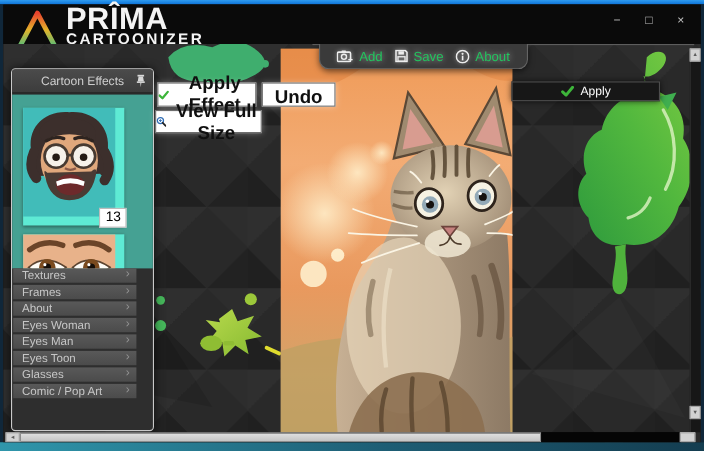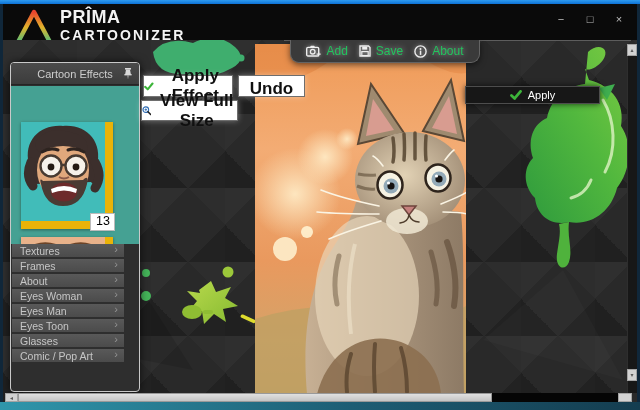--- a/index.html
+++ b/index.html
@@ -8,21 +8,21 @@
   
   .frame-top{position:absolute;left:0;top:0;width:640px;height:4px;background:linear-gradient(#2f9bf0,#0d72d6);}
   .frame-left{position:absolute;left:0;top:4px;width:3px;height:398px;background:#10273a;}
   .frame-right{position:absolute;right:0;top:4px;width:3px;height:398px;background:#10273a;}
   .frame-bottom{position:absolute;left:0;bottom:0;width:640px;height:8px;background:linear-gradient(90deg,#2f96ab,#1d5d74 55%,#143d50);}
   
   .titlebar{position:absolute;left:3px;top:4px;width:634px;height:36px;background:#0a0a0a;}
   .logo{position:absolute;left:9px;top:2px;display:flex;align-items:flex-start;}
   .logo-tri{margin-top:2px;}
   .logo-text{margin-left:4px;color:#f4f4f4;}
-  .brand1{font-size:18px;font-weight:800;line-height:22px;letter-spacing:.5px;}
+  .brand1{font-size:28px;font-weight:800;line-height:22px;letter-spacing:.5px;}
   .brand2{font-size:14px;font-weight:700;letter-spacing:2.1px;margin-top:-1px;}
   .win-controls{position:absolute;right:12px;top:6px;display:flex;gap:17px;color:#bdbdbd;}
   .win-btn{width:12px;height:18px;display:flex;align-items:center;justify-content:center;font-size:11px;cursor:default;}
   
   .content{position:absolute;left:3px;top:40px;width:634px;height:362px;background-color:#292929;
     background-image:
       linear-gradient(135deg, rgba(255,255,255,.028) 25%, transparent 25%),
       linear-gradient(225deg, rgba(255,255,255,.02) 25%, transparent 25%),
       linear-gradient(45deg, rgba(0,0,0,.22) 25%, transparent 25%),
       linear-gradient(315deg, rgba(0,0,0,.16) 25%, transparent 25%);
@@ -39,29 +39,29 @@
   .tool{display:flex;align-items:center;gap:5px;color:#22c55e;font-size:12px;text-shadow:0 0 6px rgba(255,255,255,.55);cursor:default;}
   .tool svg{filter:drop-shadow(0 0 2px rgba(255,255,255,.5));}
   
   .wbtn{position:absolute;background:#fff;border:1px solid #6e6e6e;color:#101010;font-size:17px;font-weight:600;
     display:flex;align-items:center;justify-content:center;gap:5px;z-index:5;box-shadow:0 0 6px rgba(255,255,255,.35);cursor:default;text-align:center;}
   .btn-apply-effect{left:140px;top:35px;width:90px;height:22px;}
   .btn-undo{left:235px;top:35px;width:67px;height:22px;flex-direction:column;}
   .btn-viewfull{left:138px;top:60px;width:97px;height:21px;}
   .btn-apply-dark{position:absolute;left:462px;top:34px;width:135px;height:18px;background:#171717;border:1px solid #4d4d4d;
     color:#fff;font-size:11px;display:flex;align-items:center;justify-content:center;gap:6px;z-index:5;
-    box-shadow:0 0 6px rgba(0,0,0,.7);cursor:default;margin-top:12px;}
+    box-shadow:0 0 6px rgba(0,0,0,.7);cursor:default;}
   
   .sidebar{position:absolute;left:7px;top:22px;width:130px;height:330px;background:#2e2e2e;border:1px solid #c9c9c9;
     border-radius:4px;z-index:4;box-shadow:0 0 8px rgba(0,0,0,.65);overflow:hidden;}
   .sb-header{position:relative;height:22px;background:linear-gradient(#4b4b4b,#3c3c3c);border-bottom:1px solid #242424;
     color:#cdcdcd;font-size:11px;display:flex;align-items:center;justify-content:center;}
   .sb-pin{position:absolute;right:6px;top:4px;}
   .thumb-zone{position:absolute;left:0;top:23px;width:128px;height:158px;background:#45a193;overflow:hidden;}
-  .thumb{position:absolute;left:10px;background:#eab308;padding:0;box-shadow:0 1px 3px rgba(0,0,0,.4);margin-top:24px;}
+  .thumb{position:absolute;left:10px;background:#5eead4;padding:0;box-shadow:0 1px 3px rgba(0,0,0,.4);}
   .thumb1{top:12px;width:92px;height:107px;}
   .thumb2{top:127px;width:92px;height:60px;}
   .thumb svg{display:block;}
   .badge{position:absolute;right:-2px;bottom:-2px;background:#fff;color:#000;font-size:12.5px;padding:0 4px 1px 5px;
     border:1px solid #bbb;line-height:15px;}
   .sb-list{position:absolute;left:1px;top:181px;width:112px;}
   .sb-row{position:relative;height:13px;margin-bottom:2px;background:linear-gradient(#595959,#4b4b4b);color:#c6c6c6;
     font-size:10.5px;display:flex;align-items:center;padding-left:8px;cursor:default;}
   .chev{position:absolute;right:6px;top:-1px;color:#939393;font-size:11px;}
   

